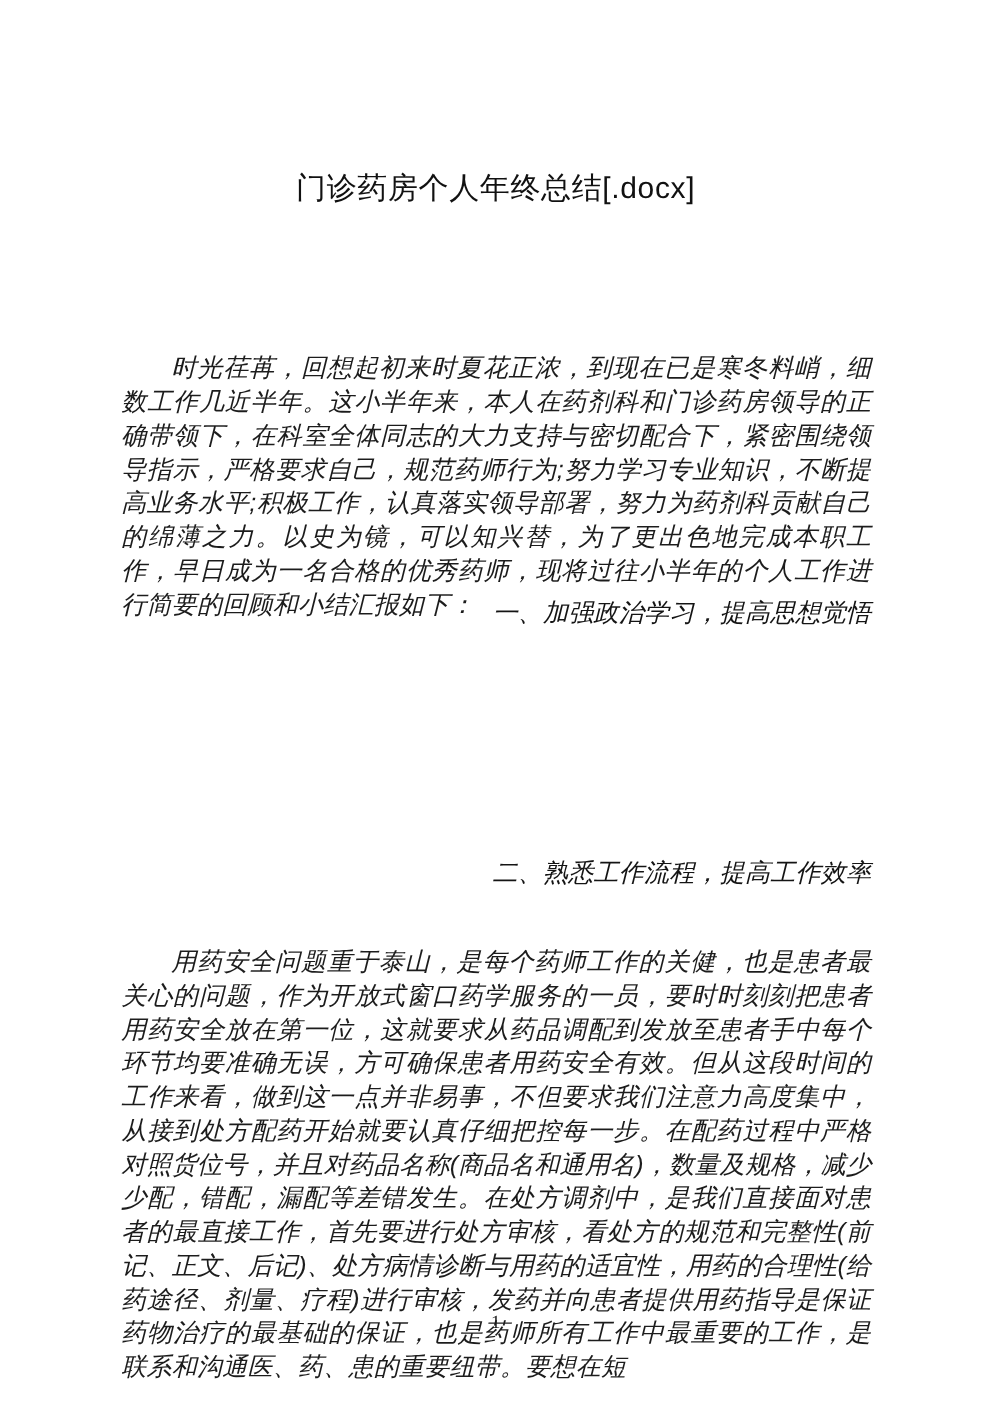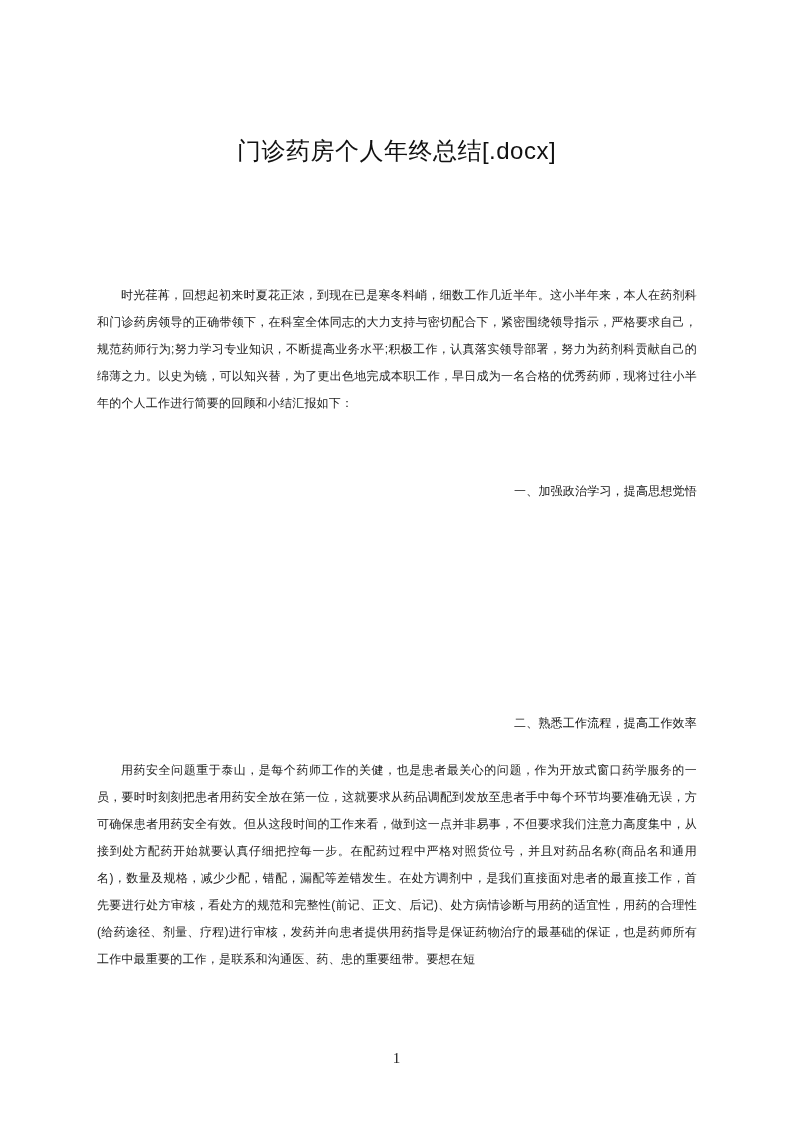--- a/index.html
+++ b/index.html
@@ -27,40 +27,41 @@
     line-height: 36px;
     font-weight: 500;
     color: #111111;
     letter-spacing: 0.5px;
     white-space: nowrap;
   }
   .block {
     position: absolute;
     left: 97px;
     width: 600px;
-    font-size: 12px;
+    font-size: 20px;
     line-height: 27px;
     text-align: justify;
     text-justify: inter-ideograph;
     letter-spacing: 0.2px;
     color: #1c1c1c;
+    font-style: italic;
   }
   .block.paragraph {
     text-indent: 2em;
   }
   .block.heading {
     text-indent: 2em;
     text-align: right;
     font-weight: 500;
     color: #141414;
   }
   .para-1 { top: 282px; }
   .heading-1 { top: 478px; }
   .para-2 { top: 529px; }
-  .heading-2 { top: 710px; }
+  .heading-2 { top: 686px; }
   .para-3 { top: 733px; margin-top: 24px; }
   .page-footer {
     position: absolute;
     top: 1050px;
     left: 0;
     width: 793px;
     text-align: center;
     font-family: "Liberation Serif", serif;
     font-size: 15px;
     color: #1c1c1c;

